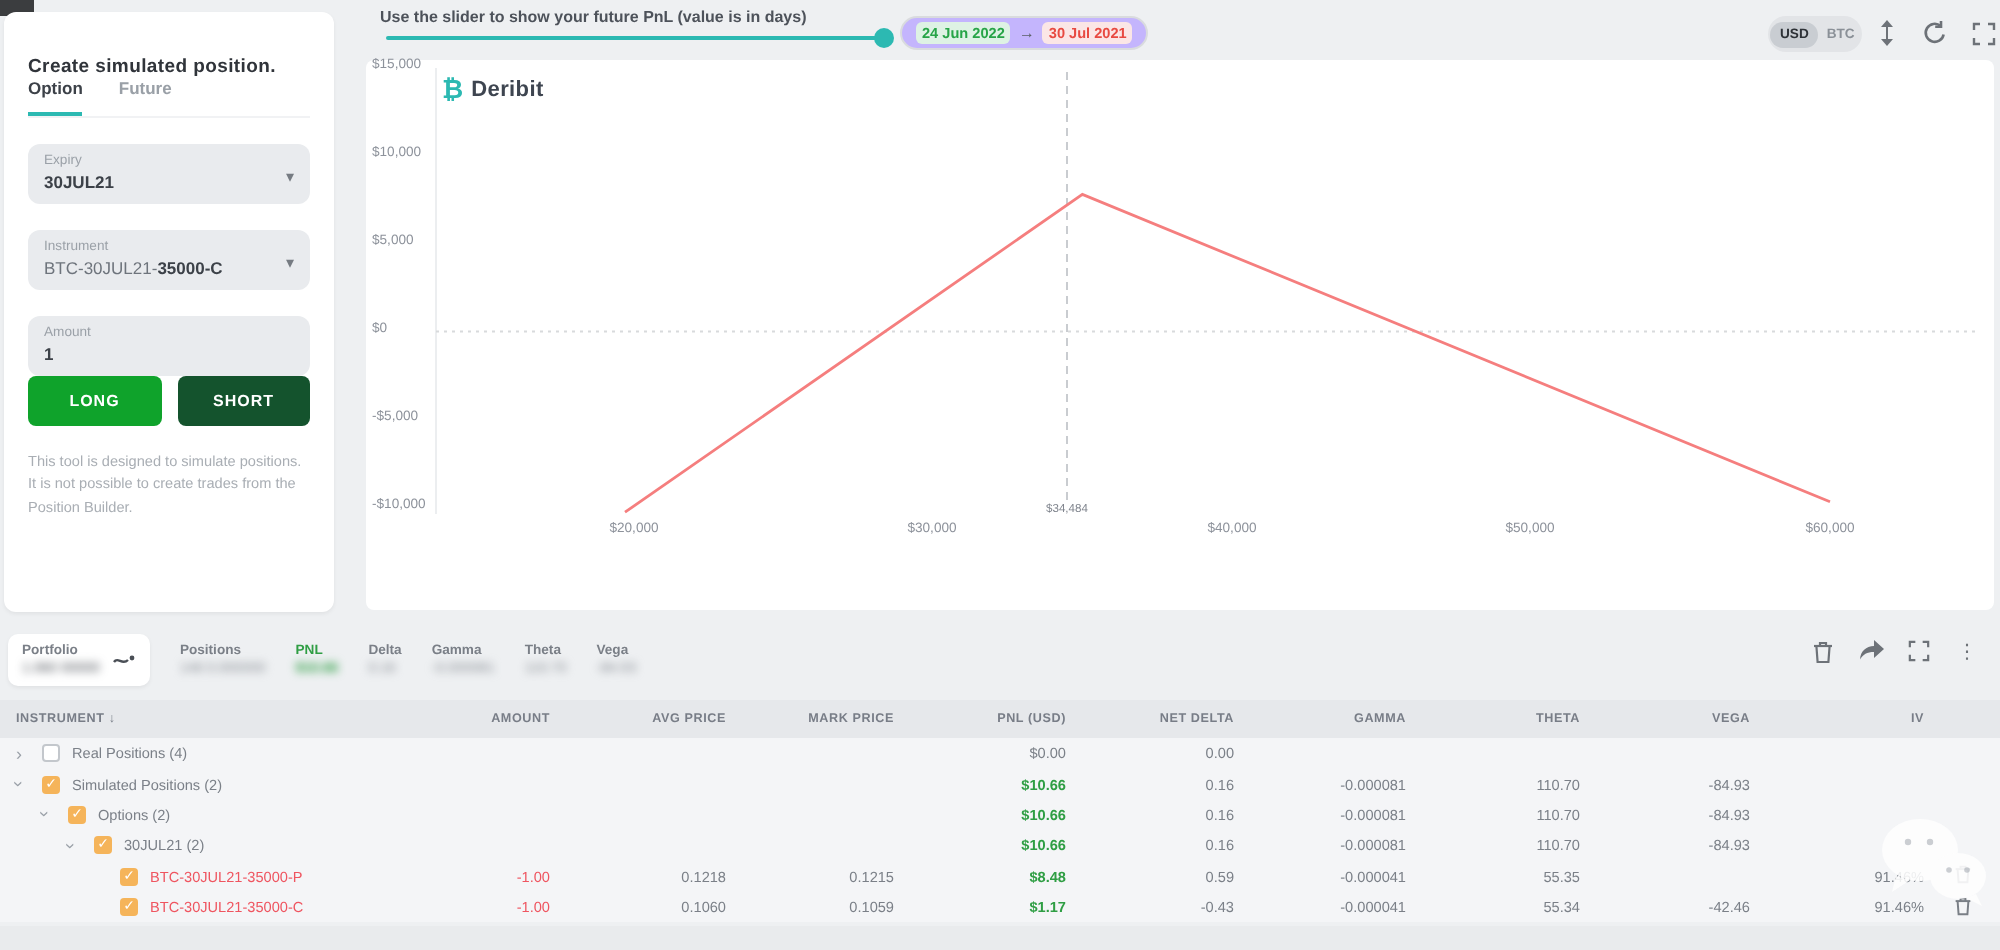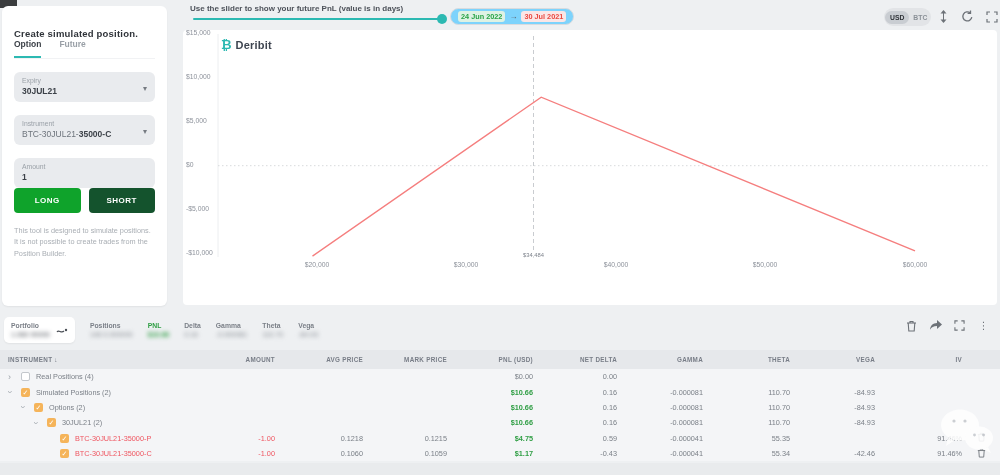--- a/index.html
+++ b/index.html
@@ -23,21 +23,21 @@
   .btn.short { background:#14532d; }
   .lp-note { margin-top:12px; font-size:7.3px; line-height:1.55; color:#a9aeb4; }
 
   .corner-artifact { position:absolute; left:0; top:0; width:17px; height:8px; background:#3b3d3f; }
 
   
   .slider-label { position:absolute; left:190px; top:4px; font-size:8px; font-weight:bold; color:#4d525a; }
   .slider { position:absolute; left:193px; top:13px; width:252px; height:12px; cursor:pointer; }
   .slider .track { position:absolute; left:0; top:5px; width:100%; height:2px; background:#2cb9b2; border-radius:2px; }
   .slider .knob { position:absolute; right:-2px; top:1px; width:10px; height:10px; border-radius:50%; background:#2cb9b2; }
-  .date-pill { position:absolute; left:450px; top:8px; height:17px; border:1px solid #d9dbde; border-radius:9px; background:#7dd3fc; display:flex; align-items:center; gap:4px; padding:0 7px; font-size:7.3px; font-weight:bold; }
+  .date-pill { position:absolute; left:450px; top:8px; height:17px; border:1px solid #d9dbde; border-radius:9px; background:#c4b5fd; display:flex; align-items:center; gap:4px; padding:0 7px; font-size:7.3px; font-weight:bold; }
   .chip-from { background:#def2e4; color:#27a447; padding:1px 3px; border-radius:3px; }
   .chip-arrow { color:#5a5f66; font-size:8px; }
   .chip-to { background:#fbe6e6; color:#e84a42; padding:1px 3px; border-radius:3px; }
 
   .cur-toggle { position:absolute; left:884px; top:8px; width:47px; height:18px; background:#e2e4e7; border-radius:10px; display:flex; align-items:center; font-size:6.8px; font-weight:bold; cursor:pointer; }
   .cur-usd { background:#c9cdd2; color:#2e3237; border-radius:9px; padding:3px 5px; margin-left:1px; }
   .cur-btc { color:#8a9097; padding:3px 4px; }
   .top-icons { position:absolute; left:936px; top:9px; display:flex; gap:9px; align-items:center; }
   .ticon { width:15px; height:15px; color:#6d7278; cursor:pointer; display:flex; align-items:center; justify-content:center; }
 
@@ -345,21 +345,21 @@
 
   <div class="trow">
     <div class="cell c-instr">
       <span class="ind" style="width:52px"></span>
       <span class="cb checked">✓</span>
       <span class="rlabel redtx">BTC-30JUL21-35000-P</span>
     </div>
     <div class="cell c-num w-amount redtx">-1.00</div>
     <div class="cell c-num w-avg">0.1218</div>
     <div class="cell c-num w-mark">0.1215</div>
-    <div class="cell c-num w-pnl green">$4.75</div>
+    <div class="cell c-num w-pnl green">$8.48</div>
     <div class="cell c-num w-delta">0.59</div>
     <div class="cell c-num w-gamma">-0.000041</div>
     <div class="cell c-num w-theta">55.35</div>
     <div class="cell c-num w-vega"></div>
     <div class="cell c-num w-iv">91.46%</div>
     <div class="cell w-act">
         <span class="trash"><svg width="9" height="10" viewBox="0 0 11 12" fill="none" stroke="currentColor" stroke-width="1.2">
             <path d="M1 3 H10"></path>
             <path d="M4 3 V1.5 H7 V3"></path>
             <path d="M2.2 3 L2.8 11 H8.2 L8.8 3"></path>

